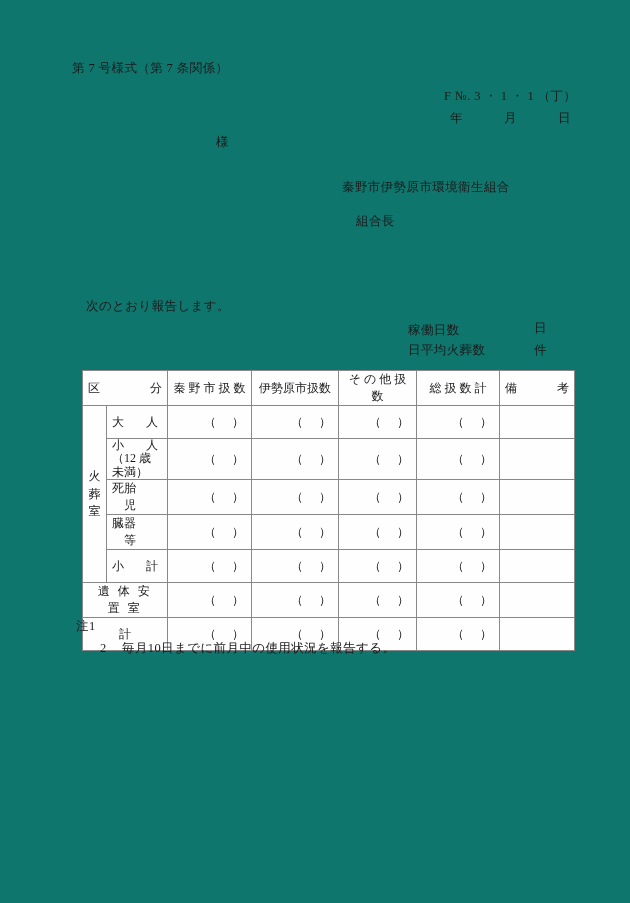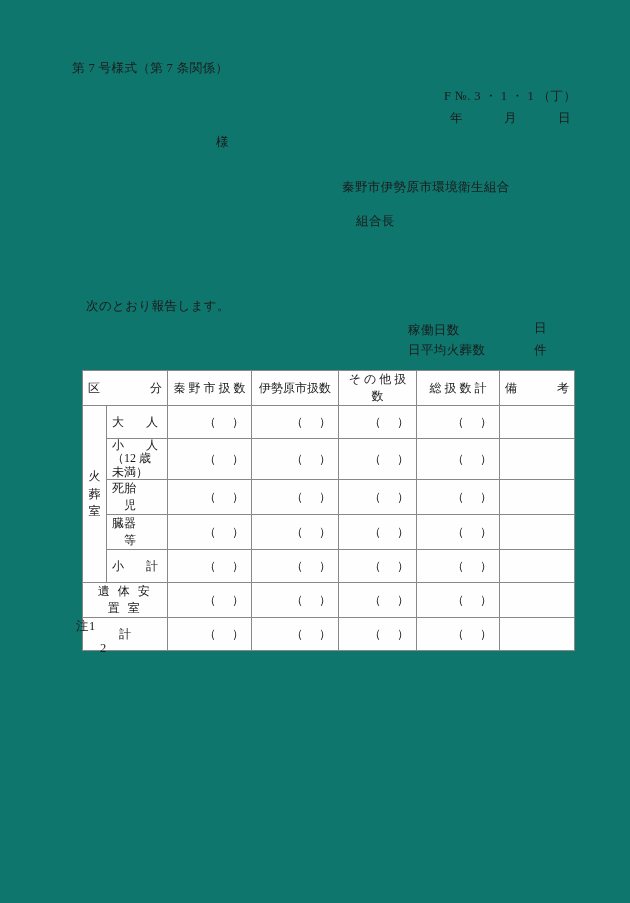--- a/index.html
+++ b/index.html
@@ -275,14 +275,15 @@
           <td class="cell-num">（　）</td>
           <td class="cell-note"></td>
         </tr>
       </tbody>
     </table>
   </div>
 
   <div class="line jp" id="note-1-label">注1</div>
 
   <div class="line jp" id="note-2-label">2</div>
+  <div class="line jp" id="note-2-text">毎月10日までに前月中の使用状況を報告する。</div>
 
 </div>
 
 </body></html>

